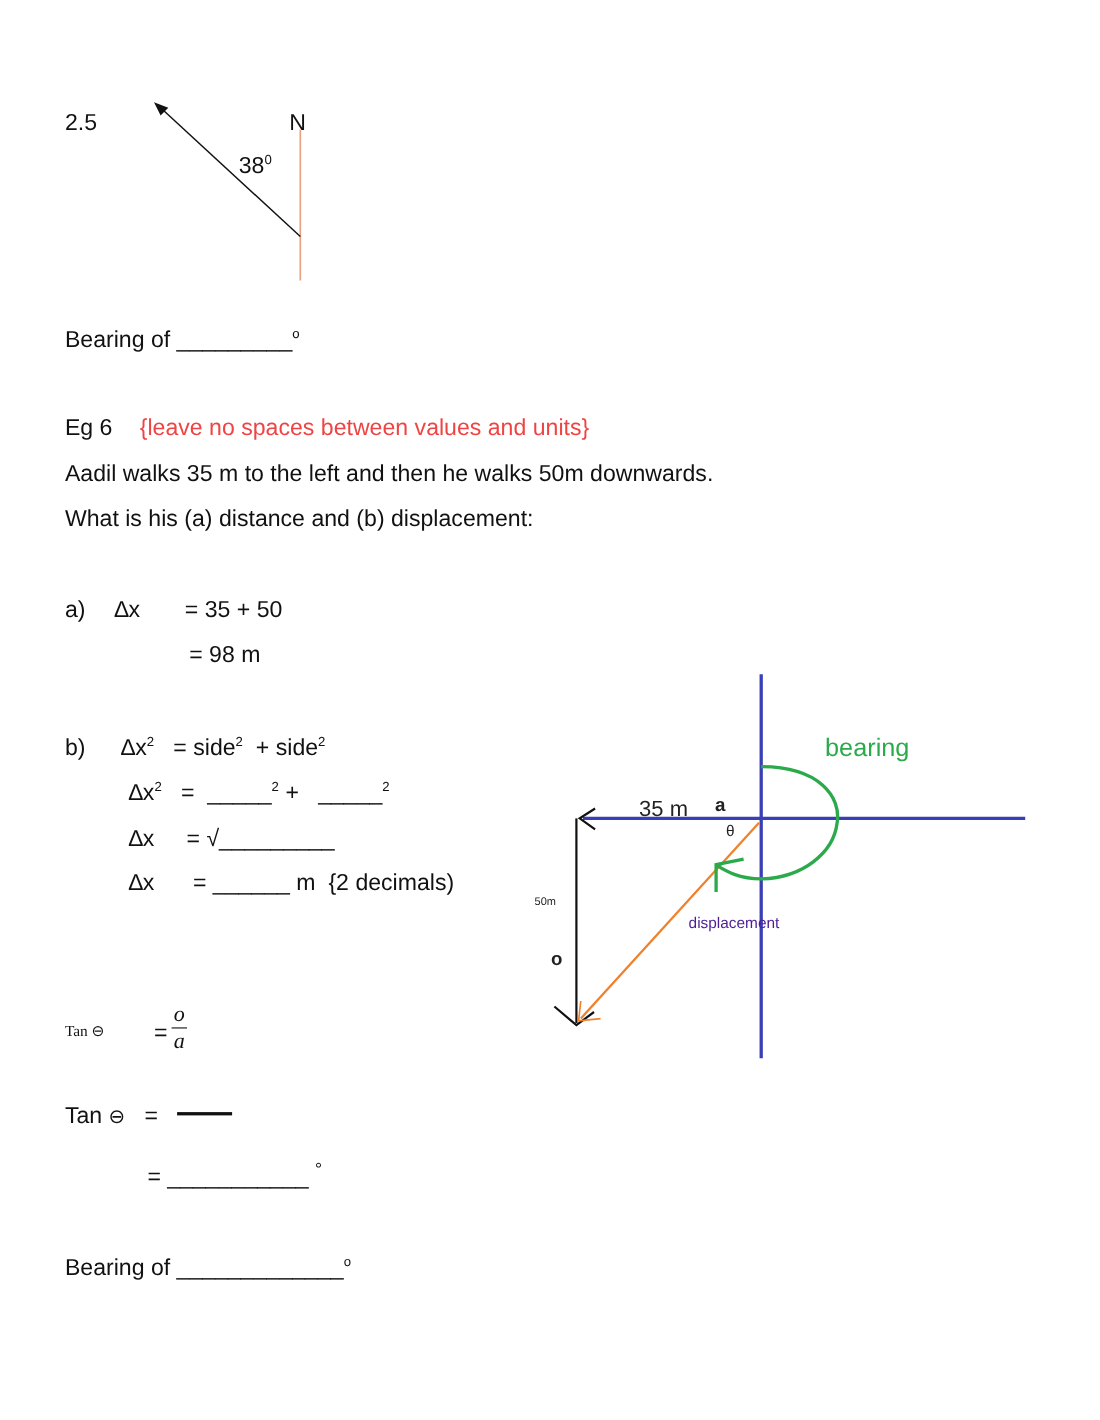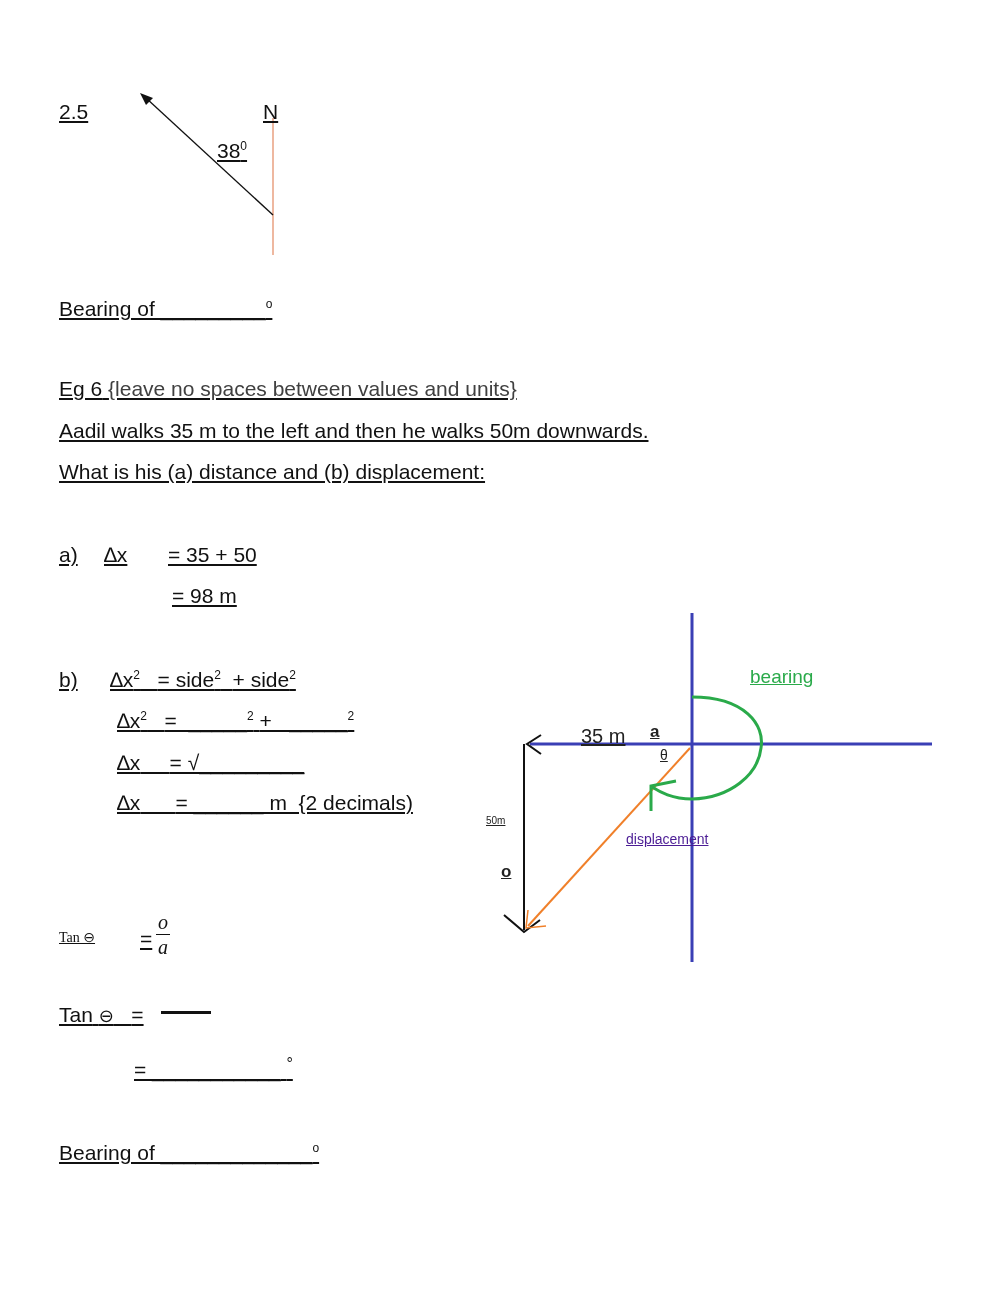--- a/index.html
+++ b/index.html
@@ -1,20 +1,20 @@
 <!DOCTYPE html>
 <html><head>
 <meta charset="utf-8">
 <style>
   html, body { margin: 0; padding: 0; background: #ffffff; }
   body { width: 1000px; height: 1291px; position: relative; overflow: hidden;
          font-family: "Liberation Sans", sans-serif; color: #111111; }
-  .abs { position: absolute; white-space: nowrap; text-decoration: underline; }
+  .abs { position: absolute; white-space: nowrap; }
   .t { font-size: 21px; line-height: 24px; }
-  .red { color: #404040; }
+  .red { color: #ef4444; margin-left: 19px; }
   sup { font-size: 12px; vertical-align: 8px; line-height: 0; }
   .serif { font-family: "Liberation Serif", serif; }
   .frac { display: inline-block; text-align: center; vertical-align: middle; font-family: "Liberation Serif", serif; font-style: italic; font-size: 20px; line-height: 20px; }
   .frac .num { display: block; border-bottom: 1.5px solid #111; padding: 0 2px 2px; }
   .frac .den { display: block; padding-top: 2px; }
   svg { position: absolute; overflow: visible; }
 </style>
 </head>
 <body>
 
@@ -72,13 +72,13 @@
 
   <path d="M692,697 C745,697 765,725 761,748 C758,775 730,798 692,799 C672,799 660,792 652,787" fill="none" stroke="#2aaa4a" stroke-width="3"></path>
   <polyline points="676,781 651,786 651,811" fill="none" stroke="#2aaa4a" stroke-width="3"></polyline>
 </svg>
 <div class="abs" style="left:581px;top:725px;font-size:20px;color:#222;">35 m</div>
 <div class="abs" style="left:650px;top:722px;font-size:17px;font-weight:bold;color:#222;">a</div>
 <div class="abs" style="left:660px;top:747px;font-size:14px;color:#222;">θ</div>
 <div class="abs" style="left:486px;top:815px;font-size:10px;color:#222;">50m</div>
 <div class="abs" style="left:501px;top:862px;font-size:17px;font-weight:bold;color:#222;">o</div>
 <div class="abs" style="left:626px;top:831px;font-size:14px;color:#4c1d95;">displacement</div>
-<div class="abs" style="left:750px;top:666px;font-size:19px;color:#2aaa4a;">bearing</div>
+<div class="abs" style="left:750px;top:666px;font-size:23px;color:#2aaa4a;">bearing</div>
 
 </body></html>

